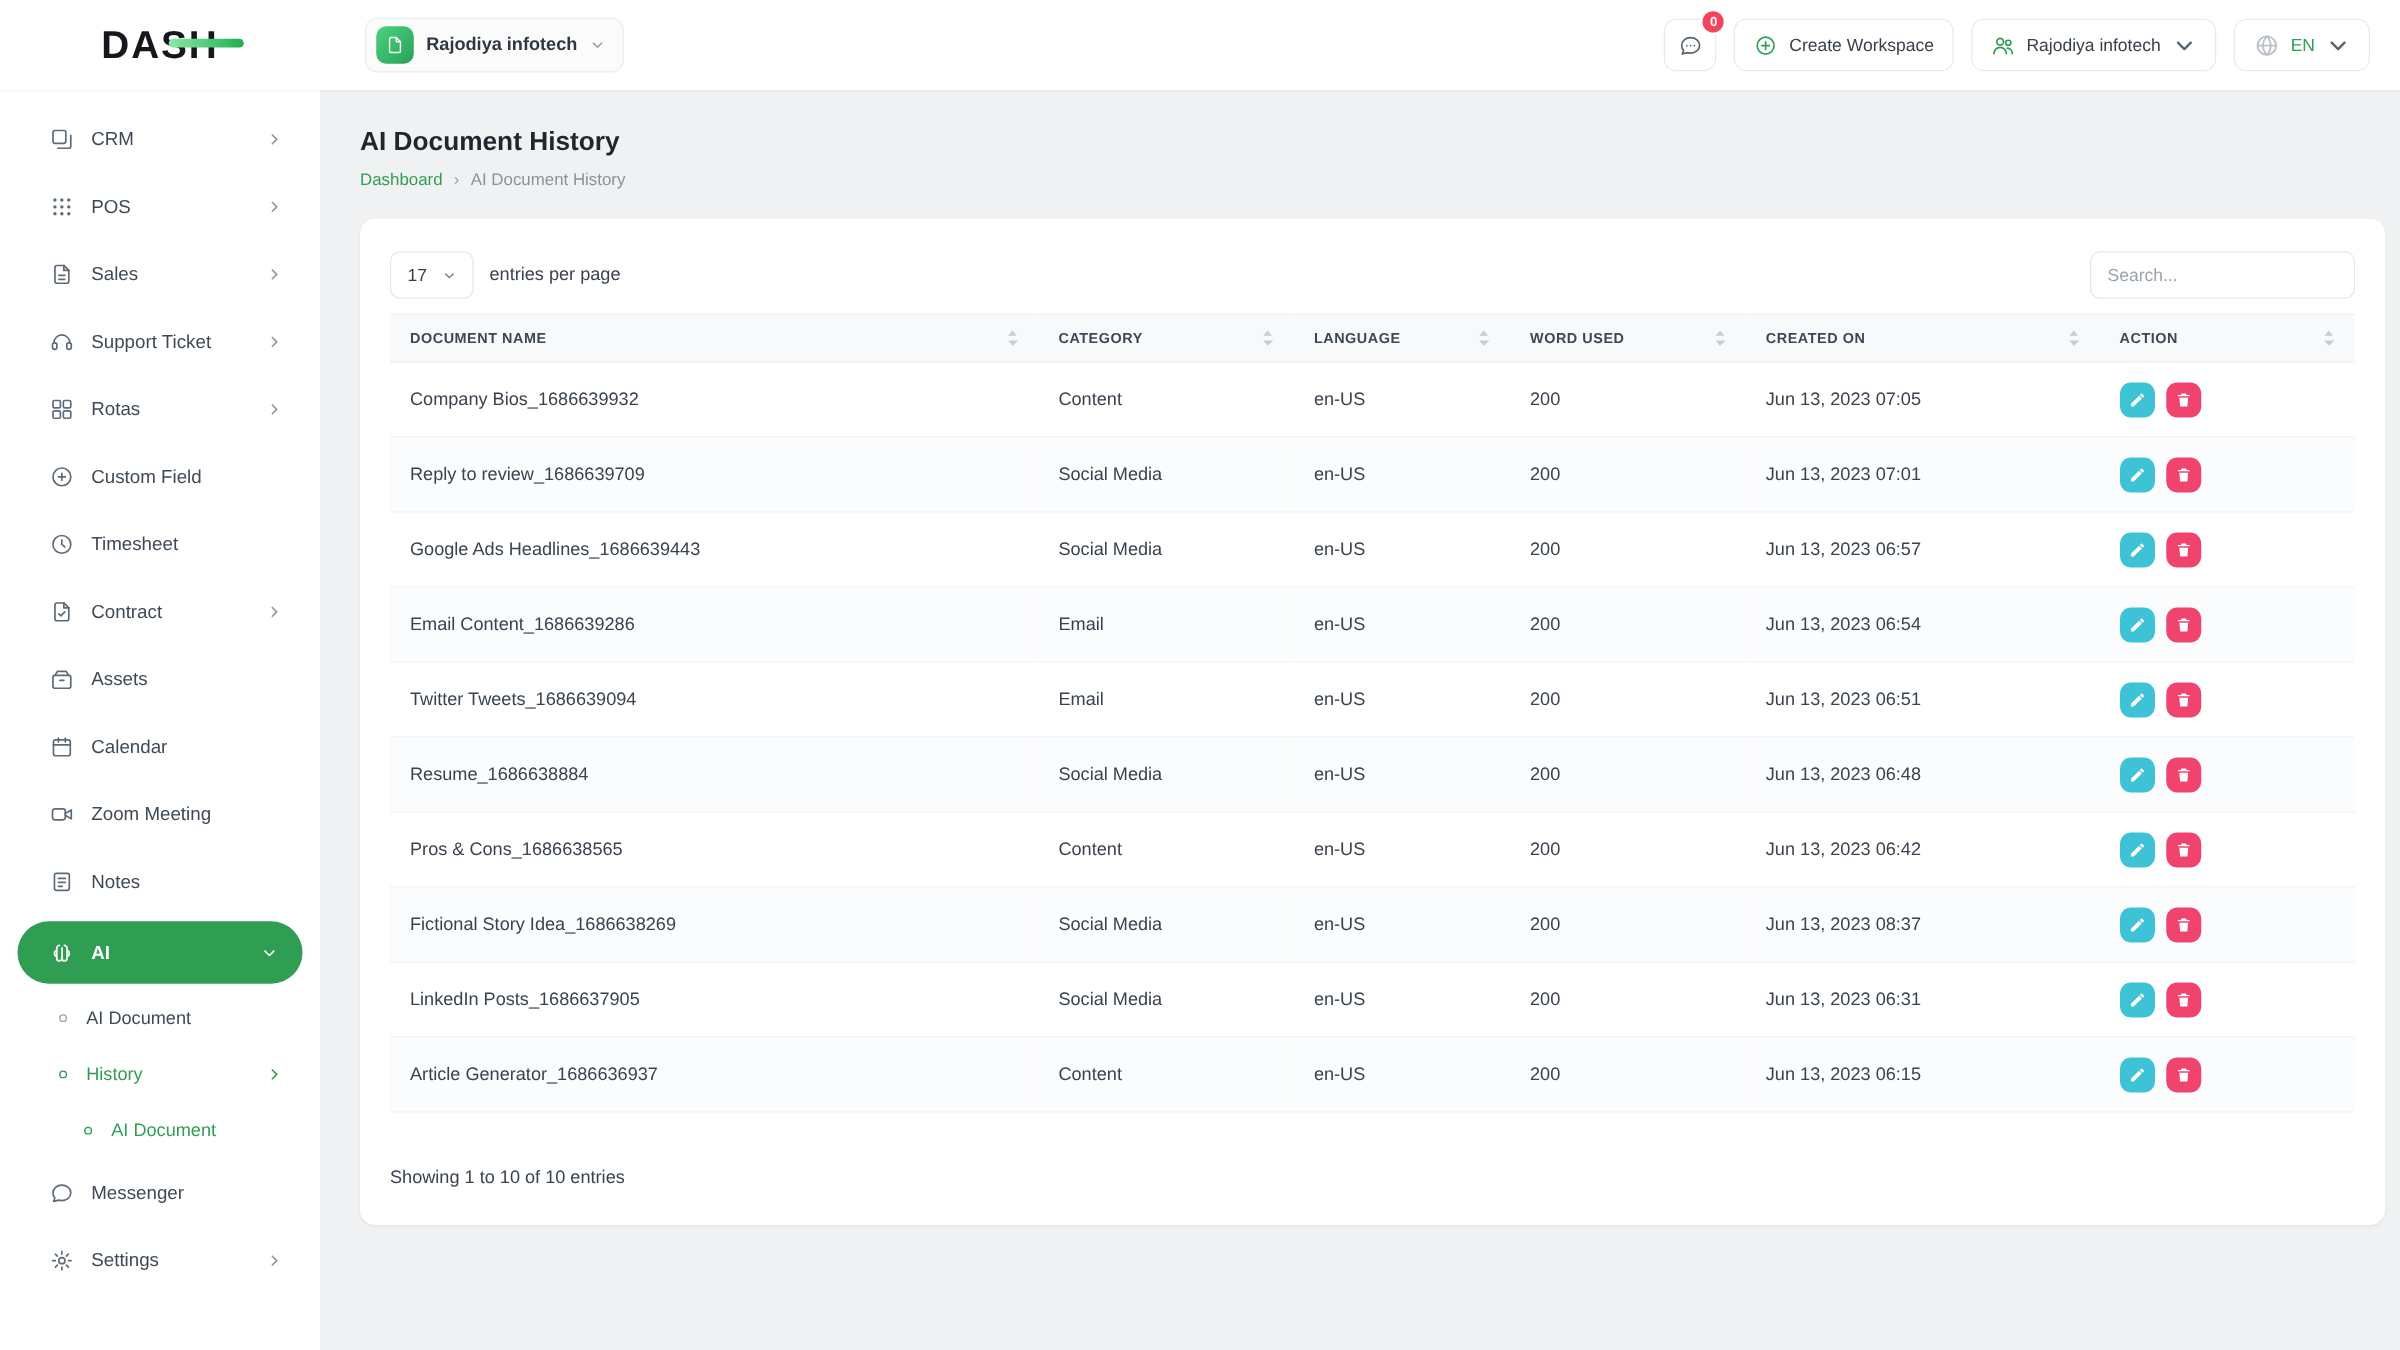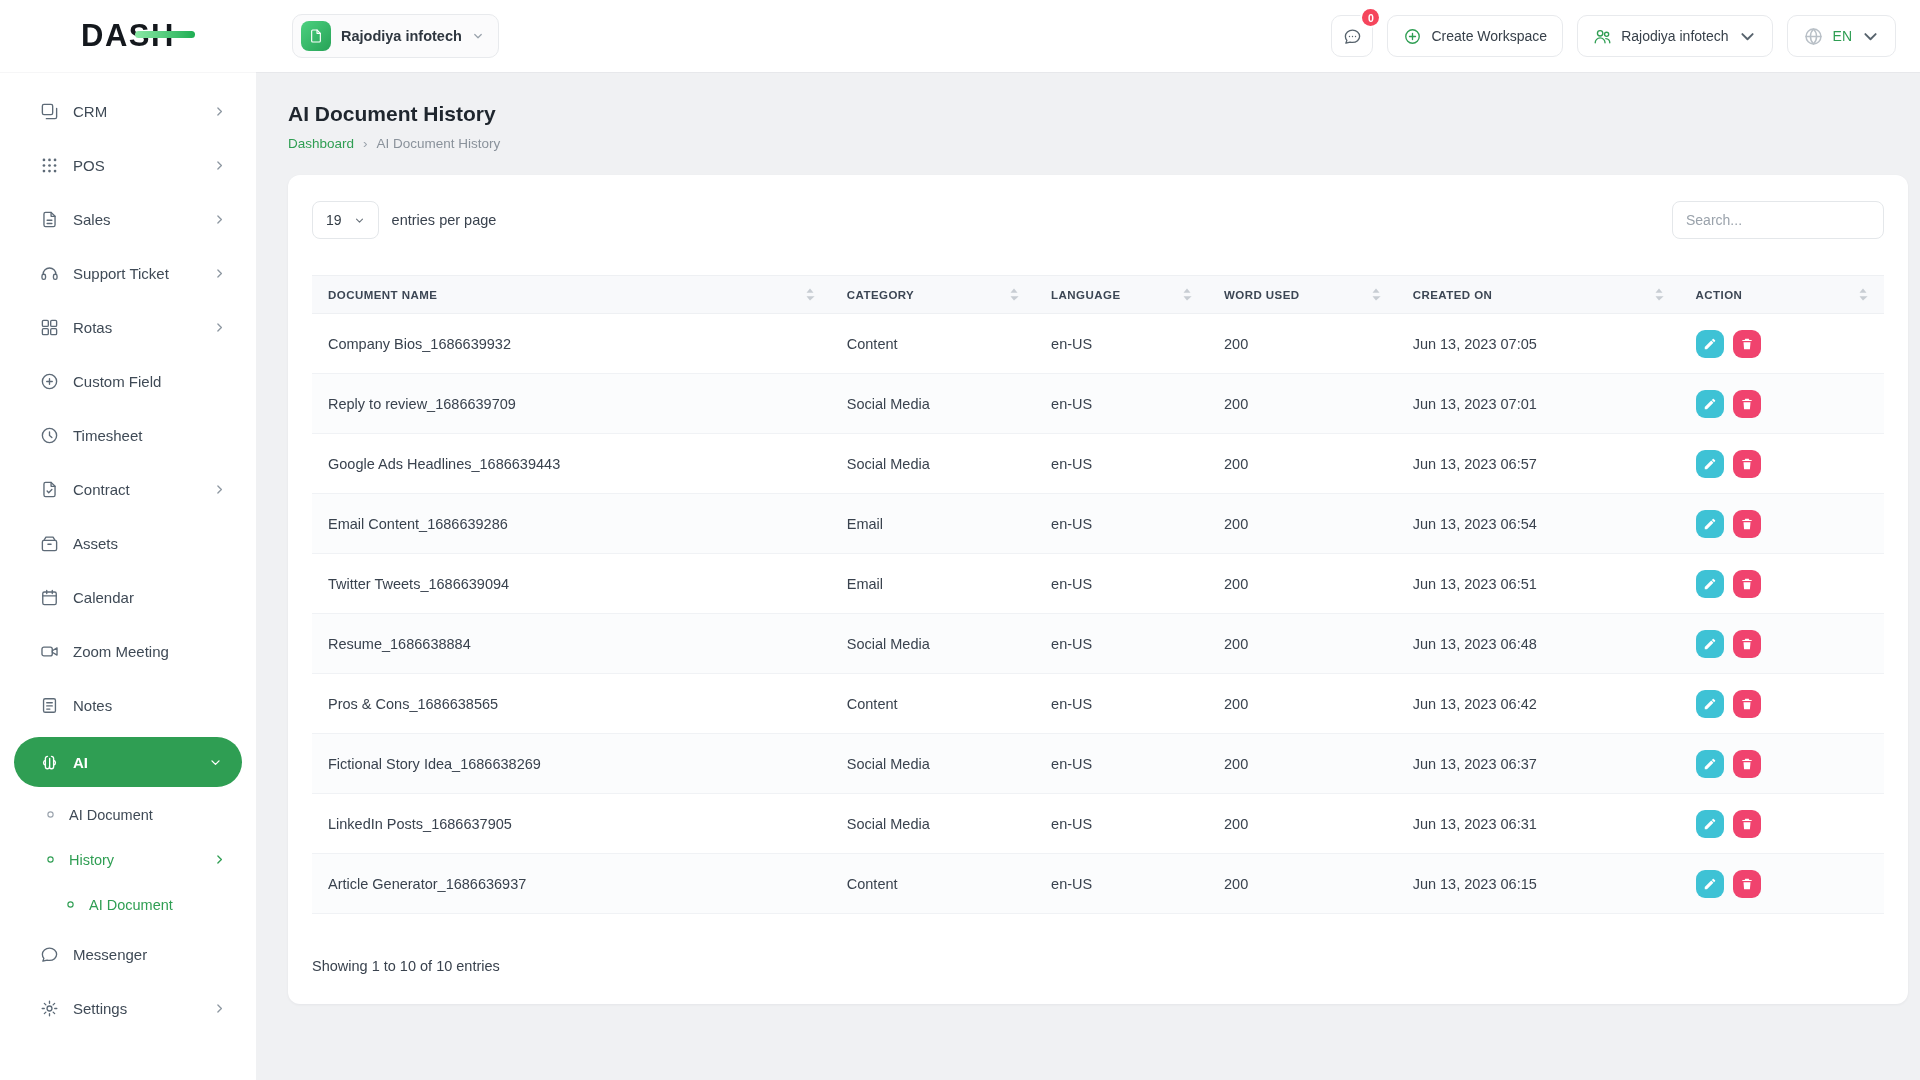--- a/index.html
+++ b/index.html
@@ -66,21 +66,21 @@
     box-shadow:0 1px 3px rgba(16,24,40,.05)}
   .controls{display:flex;align-items:center;justify-content:space-between}
   .controls-left{display:flex;align-items:center;gap:13px}
   .select{display:inline-flex;align-items:center;gap:12px;height:38px;padding:0 13px;border:1px solid #e4e7ea;
     border-radius:8px;font-size:14px;color:#343d46;cursor:pointer;background:#fff}
   .select .ic{width:11px;height:11px;color:#6a737c}
   .entries-label{font-size:14.5px;color:#39424e}
   .search-input{width:212px;height:38px;border:1px solid #e4e7ea;border-radius:8px;padding:0 13px;font-size:14px;
     font-family:Liberation Sans, sans-serif;color:#343d46;outline:none;background:#fff}
   .search-input::placeholder{color:#9aa2ab}
-  table{width:100%;border-collapse:collapse;margin-top:36px;table-layout:fixed}
+  table{width:100%;border-collapse:collapse;margin-top:12px;table-layout:fixed}
   thead th{background:#f8f9fb;border-top:1px solid #eef0f3;border-bottom:1px solid #eef0f3;padding:0 16px;
     height:38px;text-align:left;cursor:pointer}
   th:nth-child(1){width:33%}th:nth-child(2){width:13%}th:nth-child(3){width:11%}
   th:nth-child(4){width:12%}th:nth-child(5){width:18%}th:nth-child(6){width:13%}
   .th-inner{display:flex;align-items:center;justify-content:space-between;gap:6px;font-size:11.5px;font-weight:700;
     letter-spacing:.45px;color:#3c4654;text-transform:uppercase}
   .ic.sort{color:#c8cdd3;width:10px;height:13px}
   tbody td{padding:0 16px;height:60px;font-size:14.5px;color:#39424e;border-bottom:1px solid #f0f2f5;
     overflow:hidden;white-space:nowrap;text-overflow:ellipsis}
   tbody tr:nth-child(even) td{background:#fbfcfd}
@@ -395,21 +395,21 @@
   <div class="breadcrumb">
       <span class="bc-link">Dashboard</span>
       <span class="bc-sep">›</span>
       <span class="bc-current">AI Document History</span>
     </div>
 
   <section class="card">
     <div class="controls">
       <div class="controls-left">
         <div class="select">
-          <span>19</span>
+          <span>17</span>
           <span class="ic">
               <svg viewBox="0 0 24 24" fill="none" stroke="currentColor" stroke-width="2.4" stroke-linecap="round" stroke-linejoin="round">
                 <path d="M5.5 9l6.5 6.5L18.5 9"></path>
               </svg>
             </span>
         </div>
         <span class="entries-label">entries per page</span>
       </div>
       <input class="search-input" type="text" placeholder="Search..." style="">
     </div>
@@ -624,21 +624,21 @@
                     <path d="M9 3h6l1 2h4v2H4V5h4l1-2zM6 9h12l-1 12H7L6 9z"></path>
                   </svg>
                 </span>
               </button></td>
           </tr>
           <tr>
             <td>Fictional Story Idea_1686638269</td>
             <td>Social Media</td>
             <td>en-US</td>
             <td>200</td>
-            <td>Jun 13, 2023 06:37</td>
+            <td>Jun 13, 2023 08:37</td>
             <td><button class="act-btn edit">
                 <span class="ic">
                   <svg viewBox="0 0 24 24" fill="currentColor">
                     <path d="M3 17.2V21h3.8L17.9 9.9l-3.8-3.8L3 17.2zM20.7 7.1c.4-.4.4-1 0-1.4l-2.4-2.4c-.4-.4-1-.4-1.4 0l-1.8 1.8 3.8 3.8 1.8-1.8z"></path>
                   </svg>
                 </span>
               </button><button class="act-btn delete">
                 <span class="ic">
                   <svg viewBox="0 0 24 24" fill="currentColor">
                     <path d="M9 3h6l1 2h4v2H4V5h4l1-2zM6 9h12l-1 12H7L6 9z"></path>

